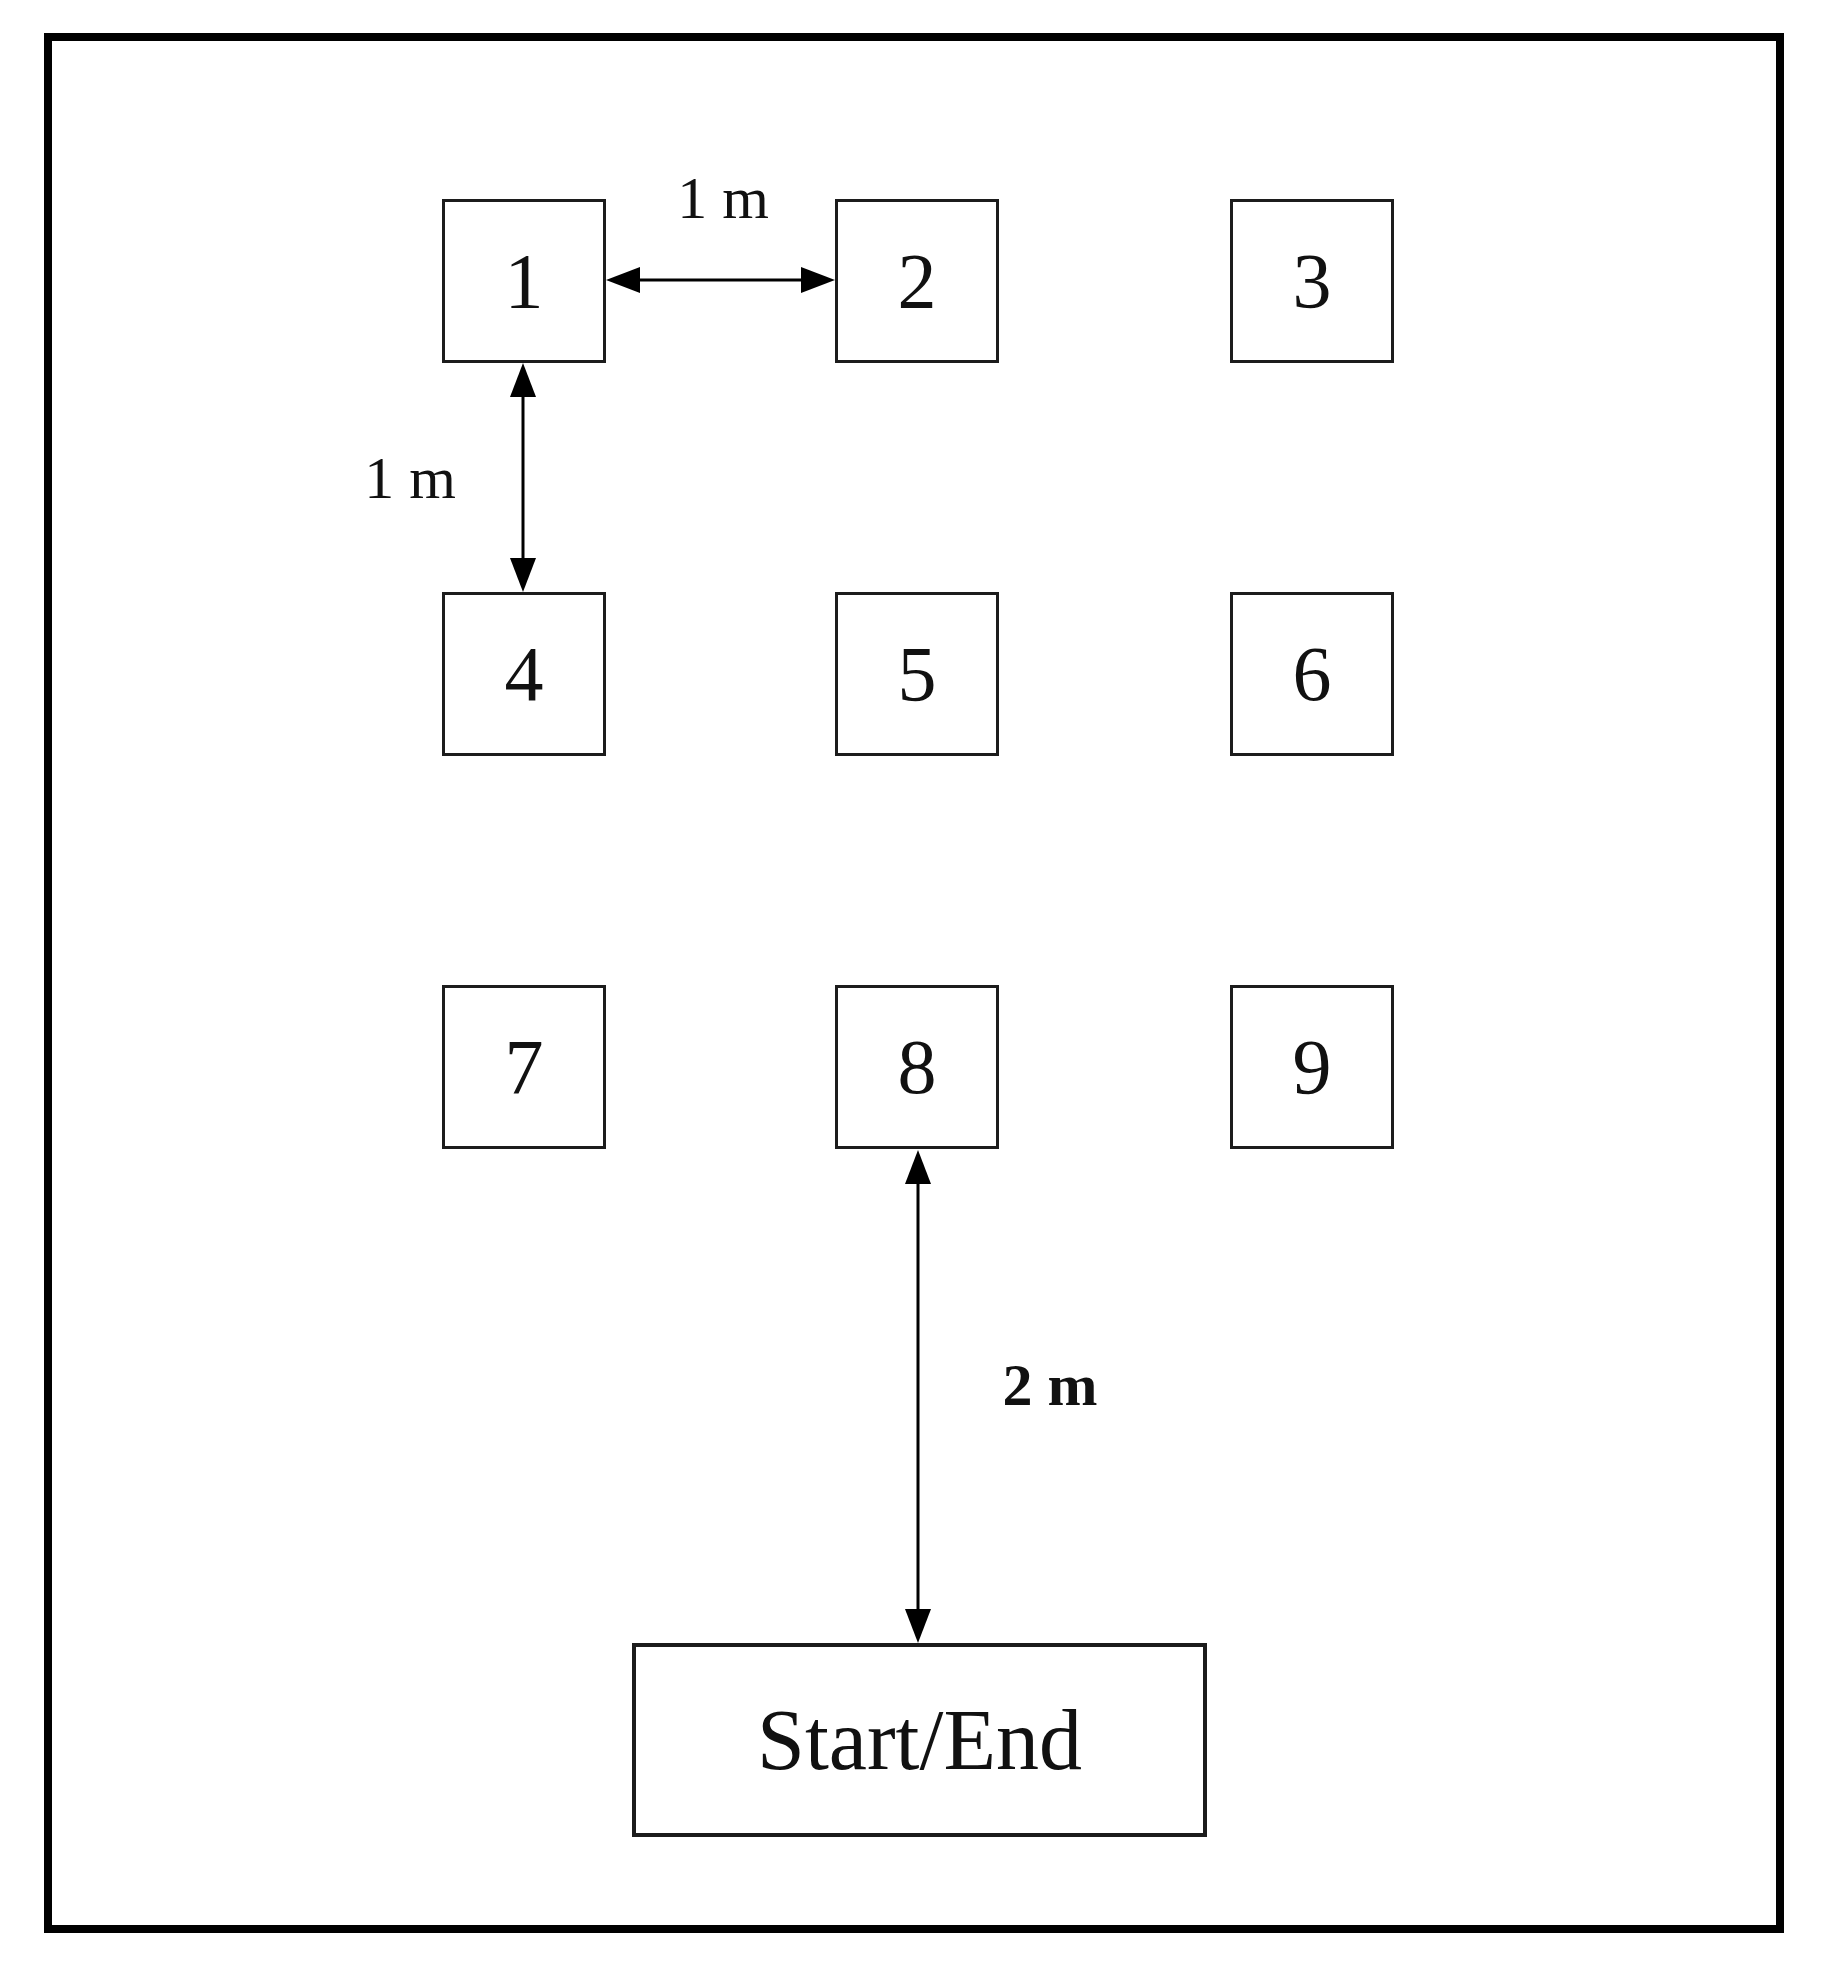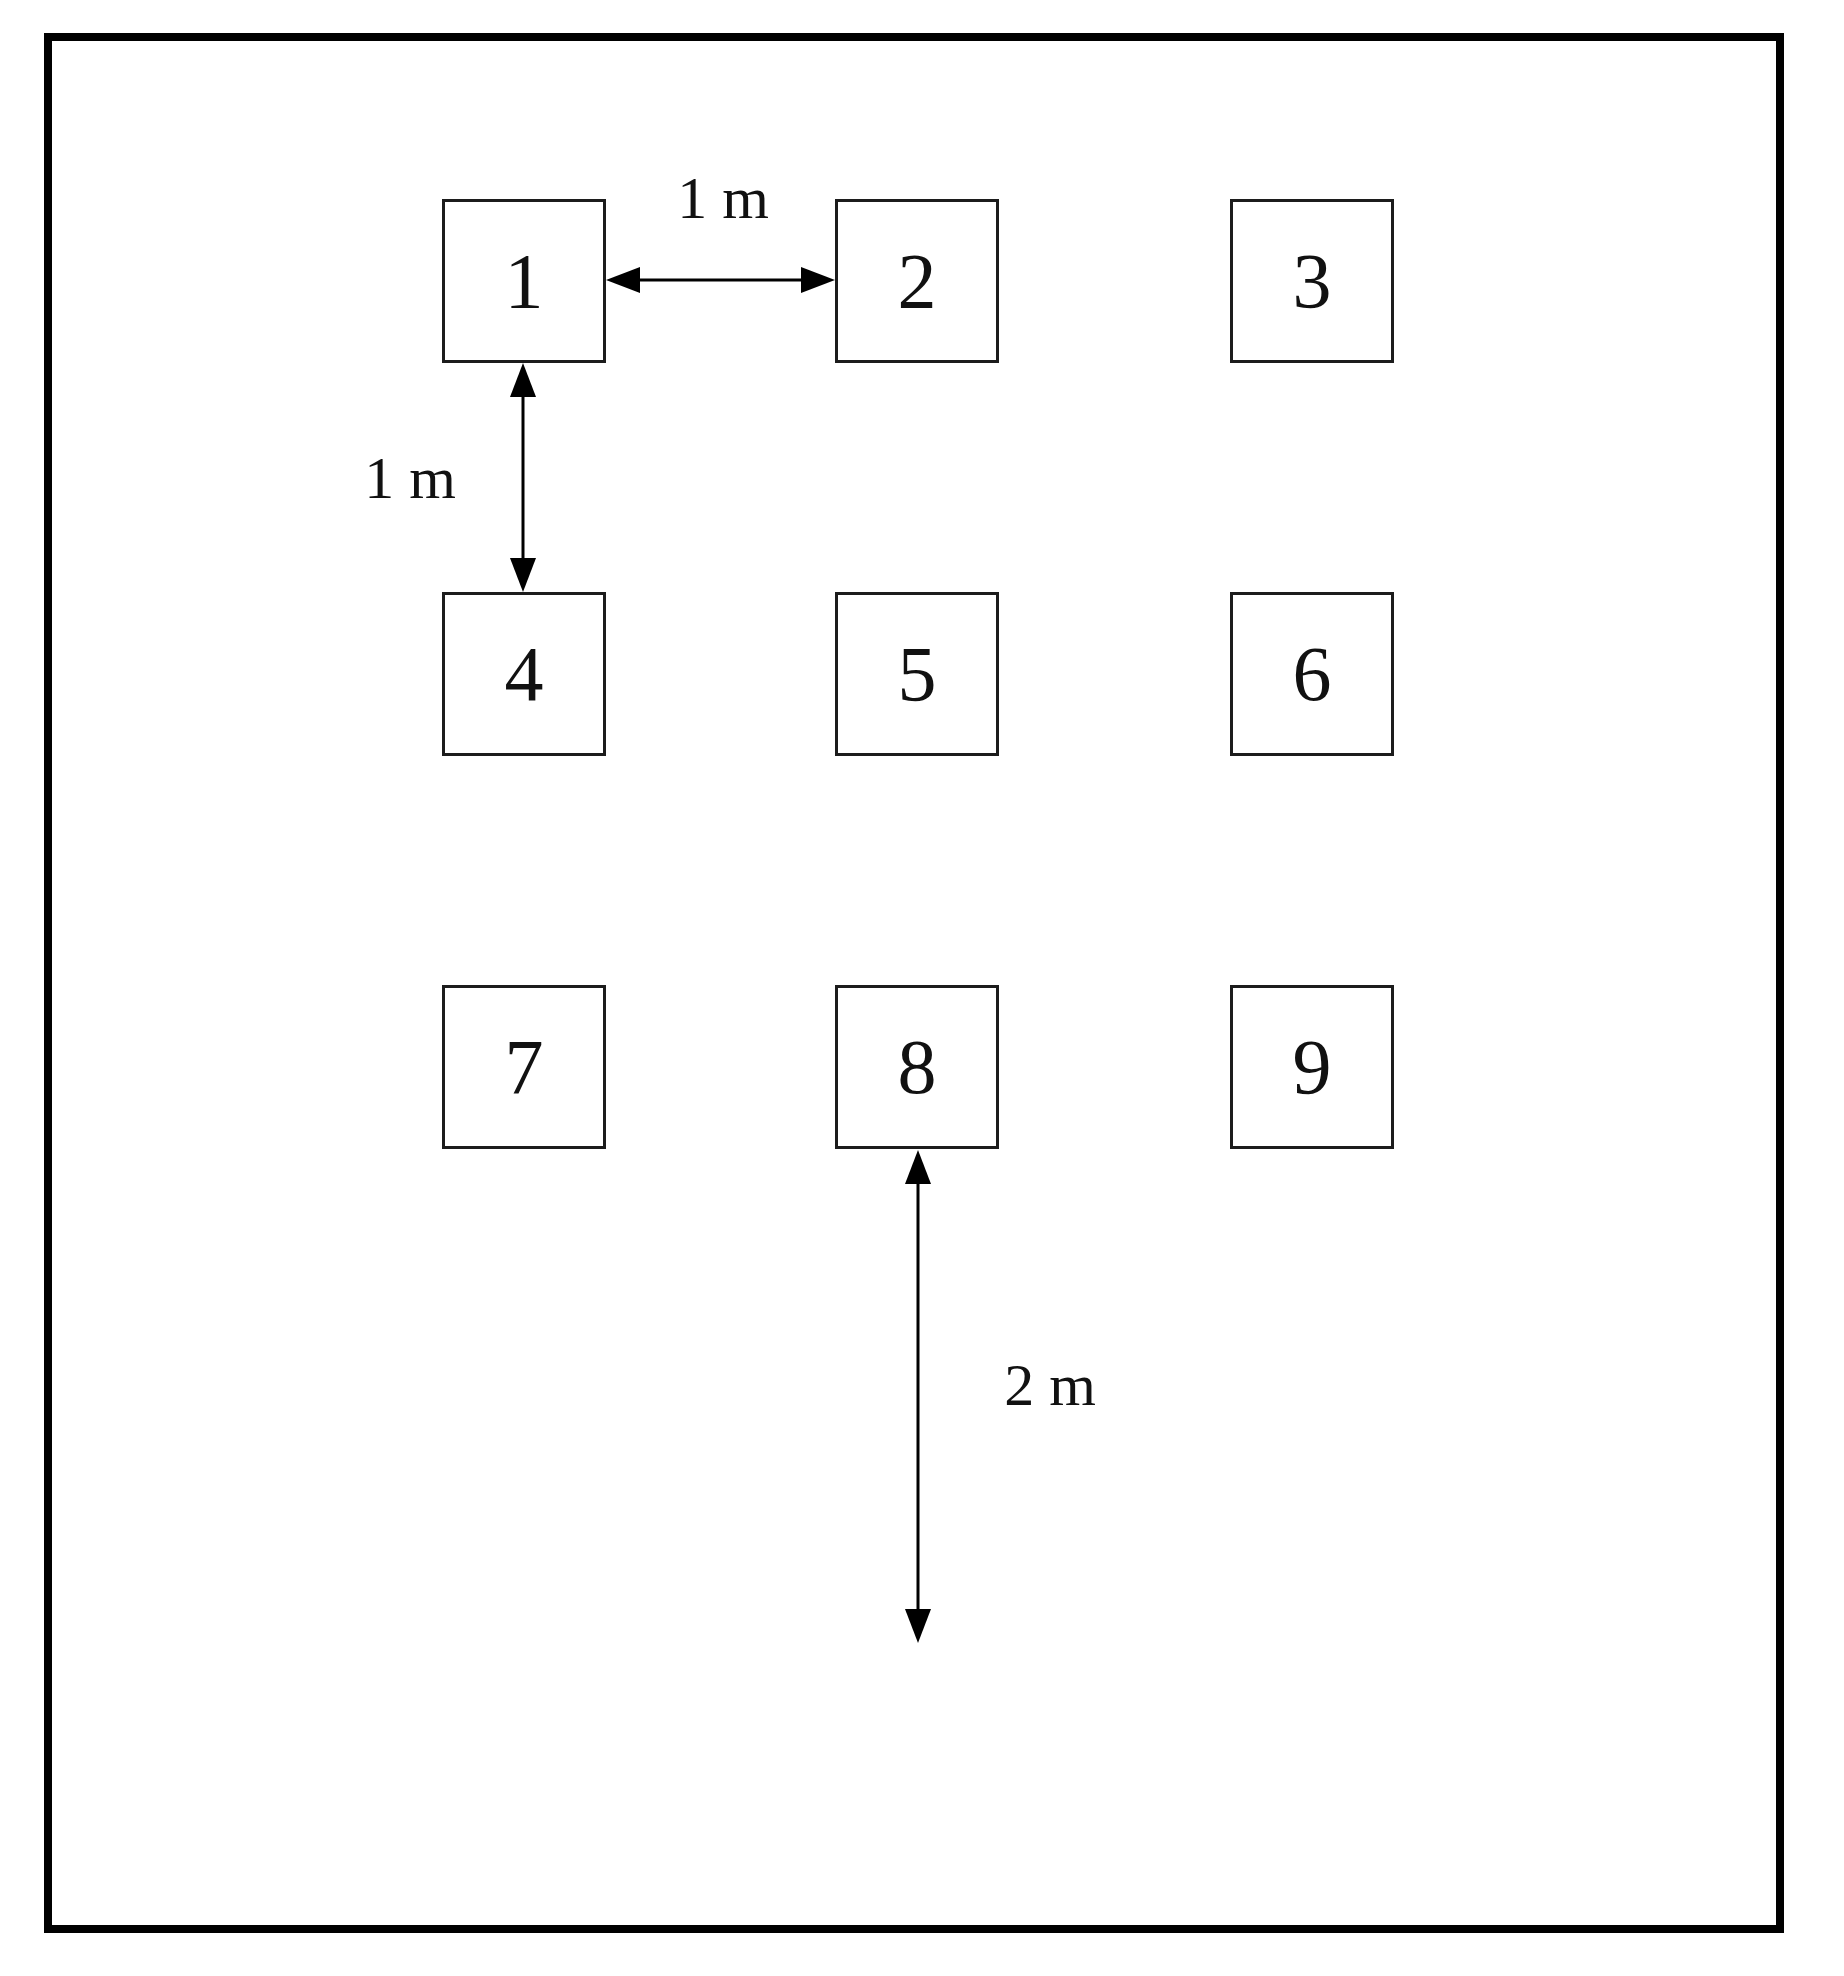--- a/index.html
+++ b/index.html
@@ -75,21 +75,21 @@
   }
   .dist-label {
     position: absolute;
     transform: translate(-50%, -50%);
     font-size: 60px;
     line-height: 1;
     white-space: nowrap;
   }
   .dist-label-h  { left: 723px;  top: 198px; }
   .dist-label-v  { left: 410px;  top: 478px; }
-  .dist-label-2m { left: 1050px; top: 1385px; }
+  .dist-label-2m { left: 1050px; top: 1385px; font-weight: bold; }
 </style>
 </head>
 <body>
 
 <div class="canvas">
 
   <div class="outer-frame"></div>
 
   <div class="grid-box pos-1">
       <span>1</span>
@@ -112,20 +112,23 @@
   <div class="grid-box pos-7">
       <span>7</span>
     </div>
   <div class="grid-box pos-8">
       <span>8</span>
     </div>
   <div class="grid-box pos-9">
       <span>9</span>
     </div>
 
+  <div class="start-end-box">
+    <span>Start/End</span>
+  </div>
 
   <svg class="arrow-layer" width="1844" height="1976" viewBox="0 0 1844 1976" xmlns="http://www.w3.org/2000/svg">
 
     <g fill="#000000" stroke="#000000">
       <line x1="616" y1="280" x2="825" y2="280" stroke-width="3"></line>
       <polygon points="606,280 640,267 640,293" stroke="none"></polygon>
       <polygon points="835,280 801,267 801,293" stroke="none"></polygon>
     </g>
 
     <g fill="#000000" stroke="#000000">

